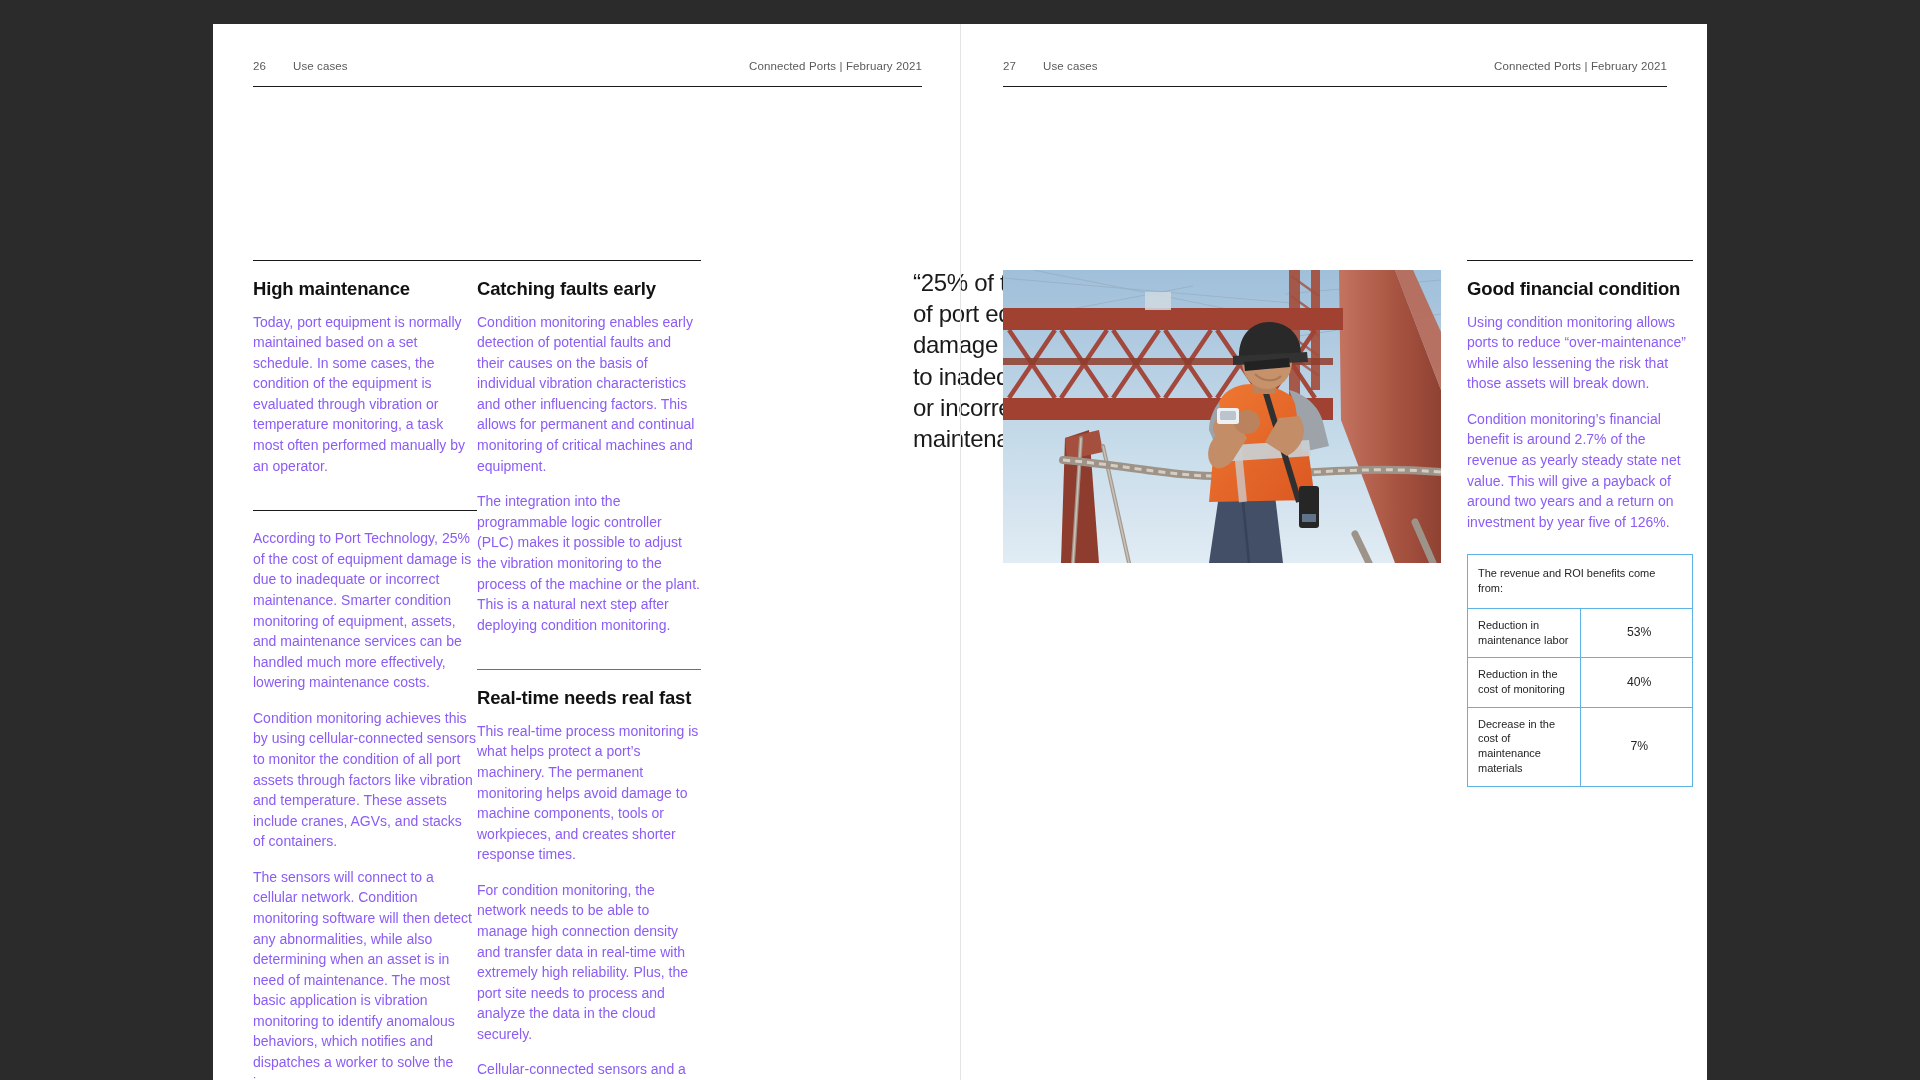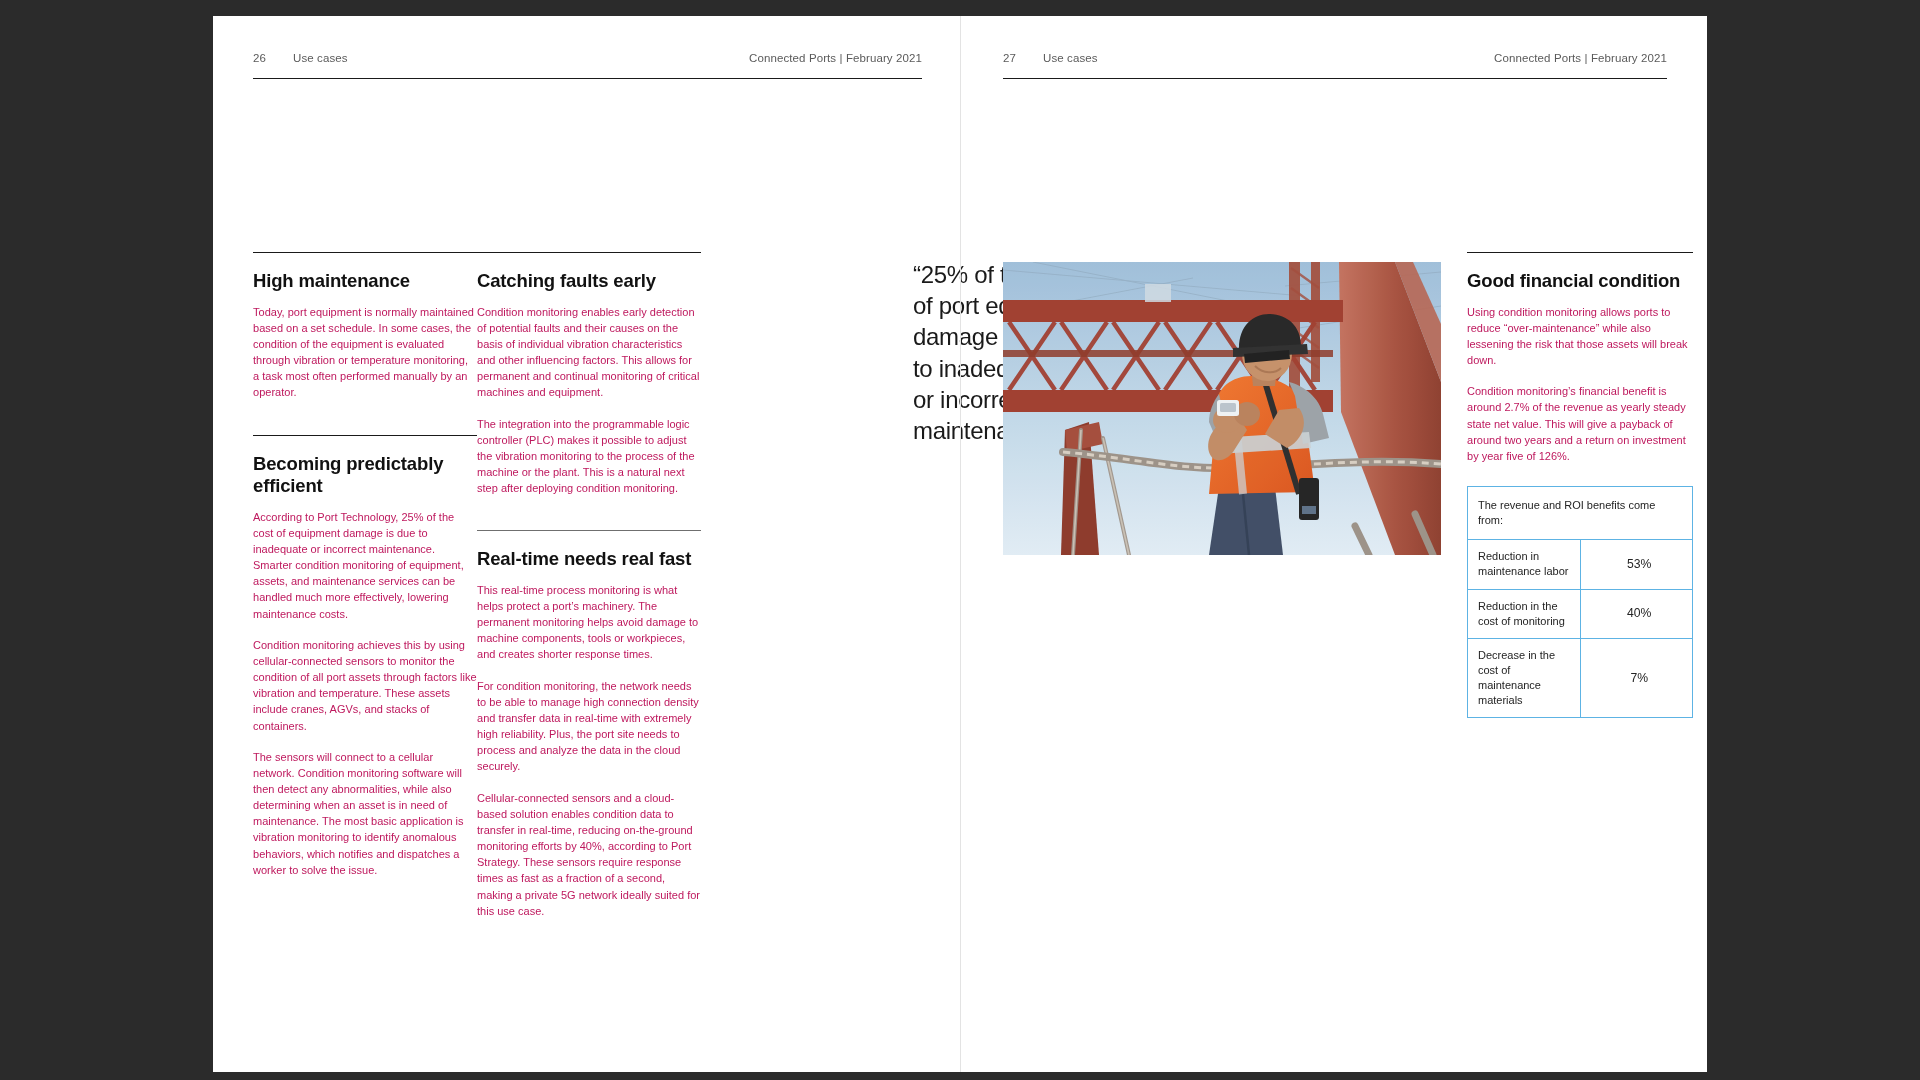--- a/index.html
+++ b/index.html
@@ -12,21 +12,21 @@
     height: 1080px;
     background: #2b2b2b;
     font-family: "Liberation Sans", sans-serif;
     overflow: hidden;
   }
 
   
   .spread {
     position: absolute;
     left: 213px;
-    top: 16px;
+    top: 24px;
     width: 1494px;
     height: 1056px;
     background: #ffffff;
     display: flex;
   }
   .page {
     position: relative;
     height: 100%;
     box-sizing: border-box;
   }
@@ -85,23 +85,23 @@
     margin: 0 0 11px 0;
     font-size: 18.5px;
     line-height: 1.22;
     font-weight: bold;
     color: #111111;
     letter-spacing: -0.15px;
   }
 
   p.body {
     margin: 0 0 15px 0;
-    font-size: 11px;
+    font-size: 14px;
     line-height: 1.47;
-    color: #be185d;
+    color: #8b5cf6;
     letter-spacing: 0.01px;
   }
   p.body:last-child { margin-bottom: 0; }
 
   .block-gap { height: 19px; }
 
   
   .pullquote {
     font-size: 24px;
     line-height: 1.30;
@@ -184,21 +184,20 @@
     <div class="head-rule"></div>
 
     <div class="cols">
 
       <div class="col">
         <div class="col-rule"></div>
         <h2 class="sec-title">High maintenance</h2>
         <p class="body">Today, port equipment is normally maintained based on a set schedule. In some cases, the condition of the equipment is evaluated through vibration or temperature monitoring, a task most often performed manually by an operator.</p>
         <div class="block-gap"></div>
         <div class="col-rule"></div>
-        <h2 class="sec-title">Becoming predictably efficient</h2>
         <p class="body"> According to Port Technology, 25% of the cost of equipment damage is due to inadequate or incorrect maintenance. Smarter condition monitoring of equipment, assets, and maintenance services can be handled much more effectively, lowering maintenance costs.</p>
         <p class="body">Condition monitoring achieves this by using cellular-connected sensors to monitor the condition of all port assets through factors like vibration and temperature. These assets include cranes, AGVs, and stacks of containers.</p>
         <p class="body">The sensors will connect to a cellular network. Condition monitoring software will then detect any abnormalities, while also determining when an asset is in need of maintenance. The most basic application is vibration monitoring to identify anomalous behaviors, which notifies and dispatches a worker to solve the issue.</p>
       </div>
 
       <div class="col">
         <div class="col-rule"></div>
         <h2 class="sec-title">Catching faults early</h2>
         <p class="body">Condition monitoring enables early detection of potential faults and their causes on the basis of individual vibration characteristics and other influencing factors. This allows for permanent and continual monitoring of critical machines and equipment.</p>
         <p class="body">The integration into the programmable logic controller (PLC) makes it possible to adjust the vibration monitoring to the process of the machine or the plant. This is a natural next step after deploying condition monitoring.</p>

